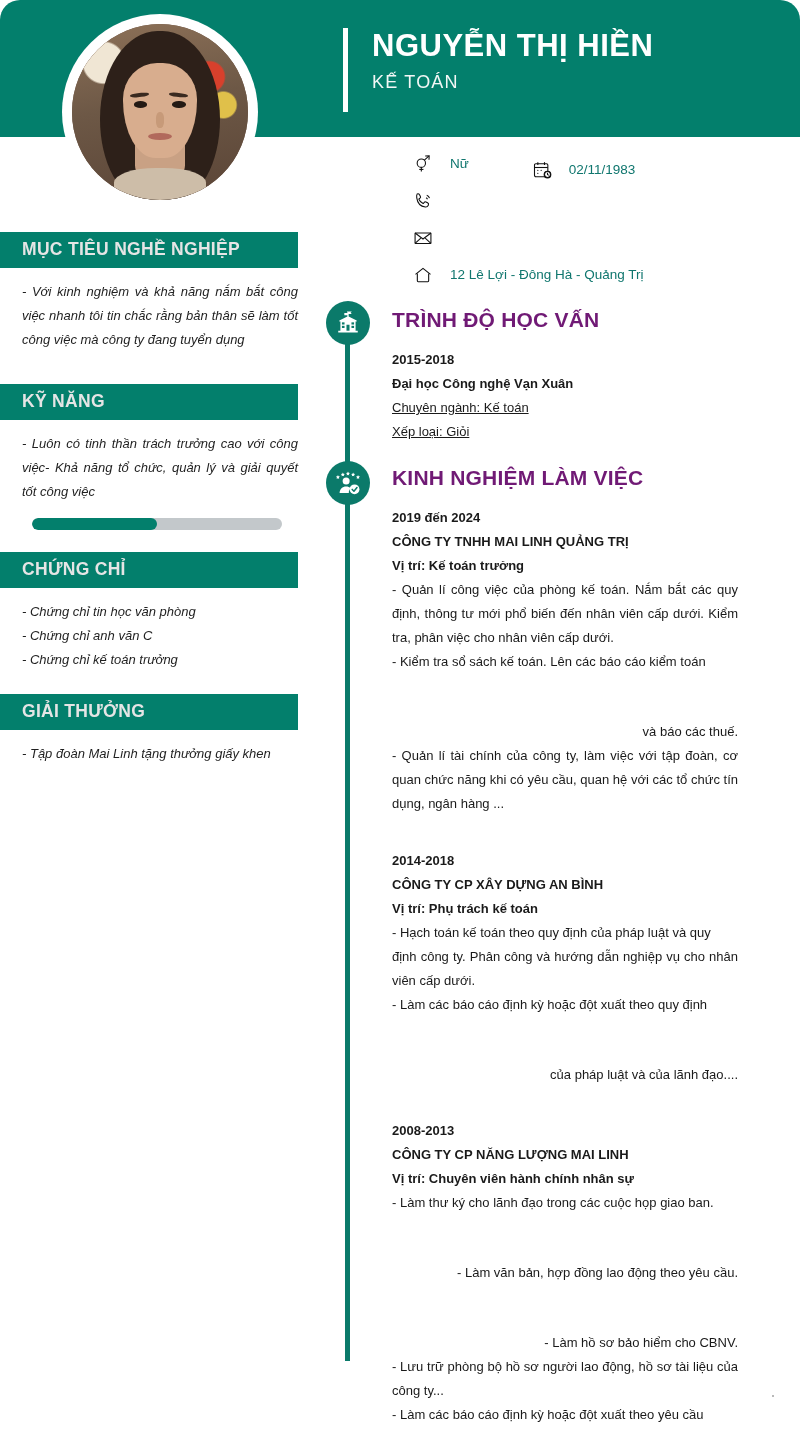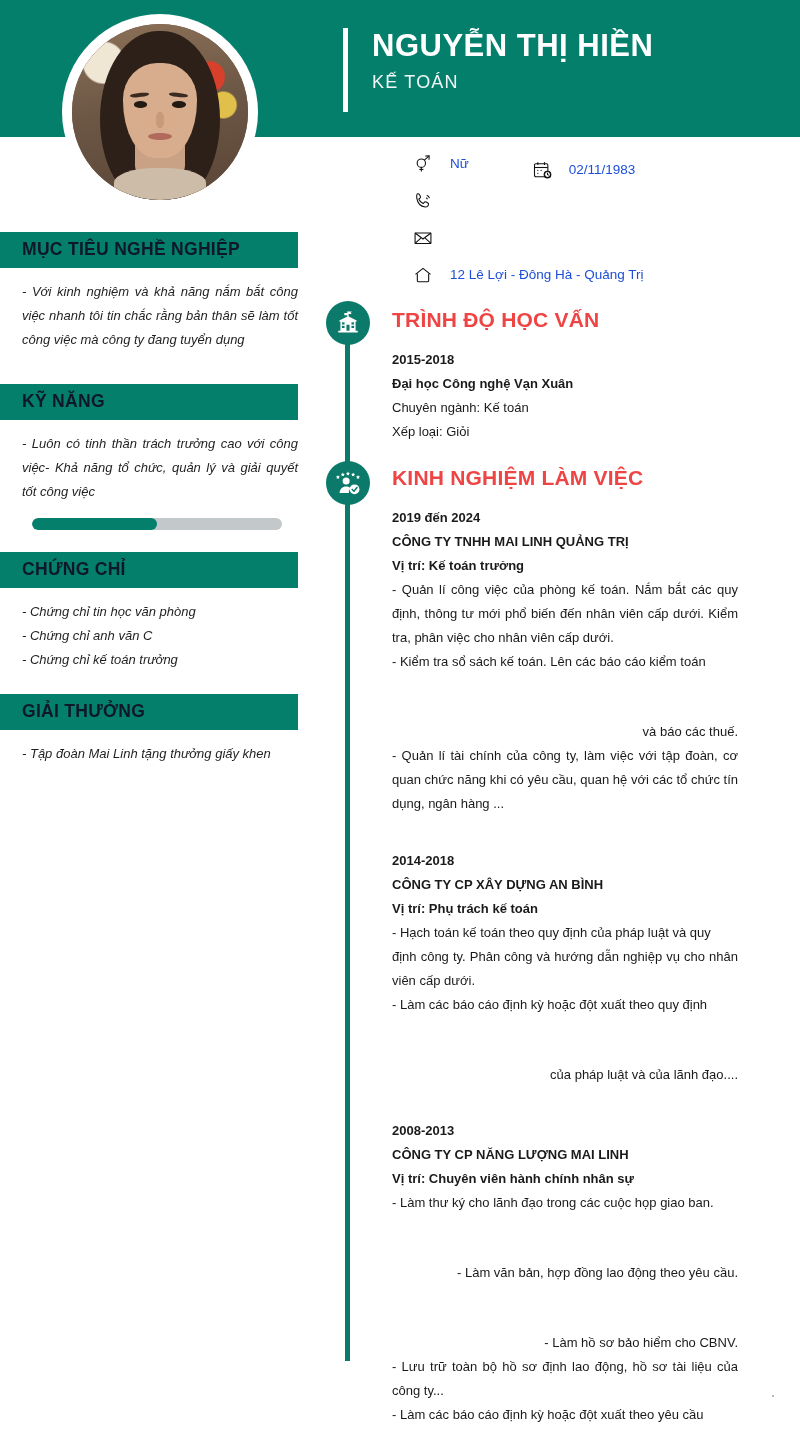--- a/index.html
+++ b/index.html
@@ -9,20 +9,21 @@
     background: #ffffff;
     font-family: "Liberation Sans", sans-serif;
     color: #1a1a1a;
   }
   .page {
     position: relative;
     width: 800px;
     height: 1435px;
     background: #ffffff;
     overflow: hidden;
+    border-radius: 20px;
   }
 
   
   .header-band {
     position: absolute;
     left: 0; top: 0;
     width: 800px;
     height: 137px;
     background: #037f6c;
   }
@@ -153,41 +154,41 @@
   .contact-icon {
     width: 26px;
     height: 26px;
     display: flex;
     align-items: center;
     justify-content: center;
     flex: 0 0 26px;
   }
   .contact-val {
     font-size: 13.5px;
-    color: #1d4ed8;
+    color: #0f766e;
     margin-left: 14px;
     white-space: nowrap;
   }
   .contact-row .second {
     margin-left: 60px;
     display: flex;
     align-items: center;
     margin-top: 12px;
   }
 
   
   .sidebar {
     position: absolute;
     left: 0; top: 232px;
     width: 320px;
   }
   .side-head {
     width: 298px;
     background: #037f6c;
-    color: #0f172a;
+    color: #e5e5e5;
     font-size: 17.5px;
     font-weight: bold;
     letter-spacing: 0.3px;
     padding: 7px 0 8px 22px;
   }
   .side-body {
     padding: 12px 22px 0 22px;
     width: 320px;
     font-style: italic;
   }
@@ -231,21 +232,21 @@
     display: flex;
     align-items: center;
     justify-content: center;
   }
   .tl-node.edu { top: 301px; }
   .tl-node.exp { top: 461px; }
   .main-title {
     font-size: 21px;
     font-weight: bold;
     letter-spacing: 0.2px;
-    color: #ef4444;
+    color: #701a75;
   }
   .sec-edu { top: 308px; position: absolute; left: 392px; width: 346px; }
   .sec-exp { top: 466px; position: absolute; left: 392px; width: 346px; }
 
   .entry { margin-top: 16px; }
   .entry-date {
     font-size: 13px;
     font-weight: bold;
     line-height: 1.85;
   }
@@ -255,20 +256,21 @@
     line-height: 1.85;
   }
   .entry-pos {
     font-size: 13px;
     font-weight: bold;
     line-height: 1.85;
   }
   .entry-line {
     font-size: 13px;
     line-height: 1.85;
+    text-decoration: underline;
   }
   .entry-desc {
     font-size: 13px;
     line-height: 1.85;
     text-align: justify;
   }
   .entry-desc.left { text-align: right; margin-top: 46px; }
   .exp-gap { height: 16px; }
 
   .corner-dot {
@@ -474,21 +476,21 @@
 
     <div class="exp-gap"></div>
 
     <div class="entry">
       <div class="entry-date">2008-2013</div>
       <div class="entry-org">CÔNG TY CP NĂNG LƯỢNG MAI LINH</div>
       <div class="entry-pos">Vị trí: Chuyên viên hành chính nhân sự</div>
       <div class="entry-desc">- Làm thư ký cho lãnh đạo trong các cuộc họp giao ban.</div>
       <div class="entry-desc left">- Làm văn bản, hợp đồng lao động theo yêu cầu.</div>
       <div class="entry-desc left">- Làm hồ sơ bảo hiểm cho CBNV.</div>
-      <div class="entry-desc">- Lưu trữ toàn bộ hồ sơ định lao động, hồ sơ tài liệu của công ty...</div>
+      <div class="entry-desc">- Lưu trữ phòng bộ hồ sơ người lao động, hồ sơ tài liệu của công ty...</div>
       <div class="entry-desc">- Làm các báo cáo định kỳ hoặc đột xuất theo yêu cầu</div>
       <div class="entry-desc left">của lãnh đạo....</div>
     </div>
   </div>
 
   <div class="corner-dot"></div>
 
 </div>
 
 </body></html>

